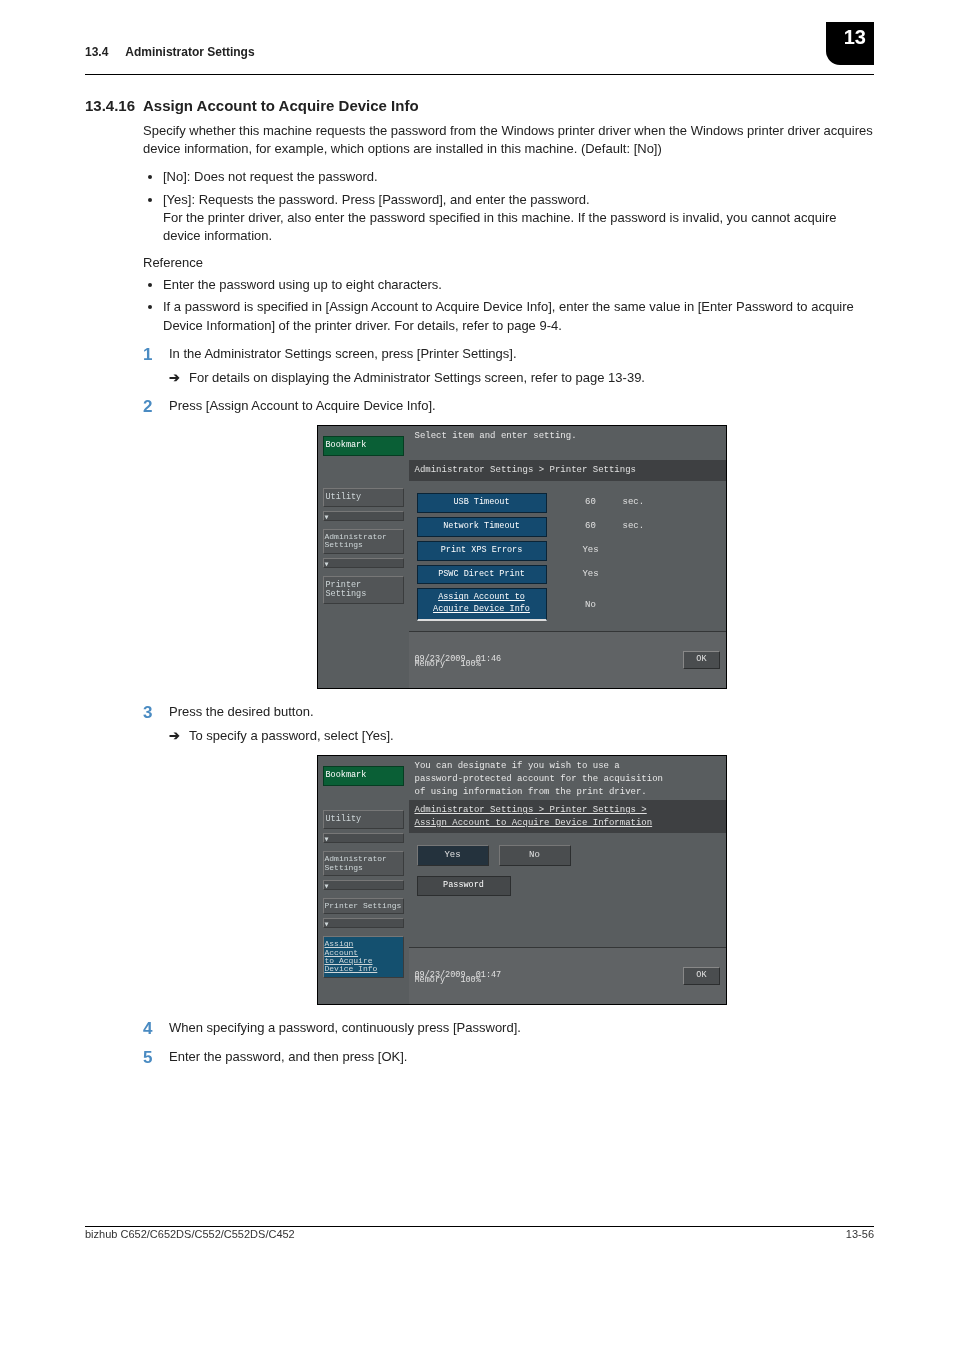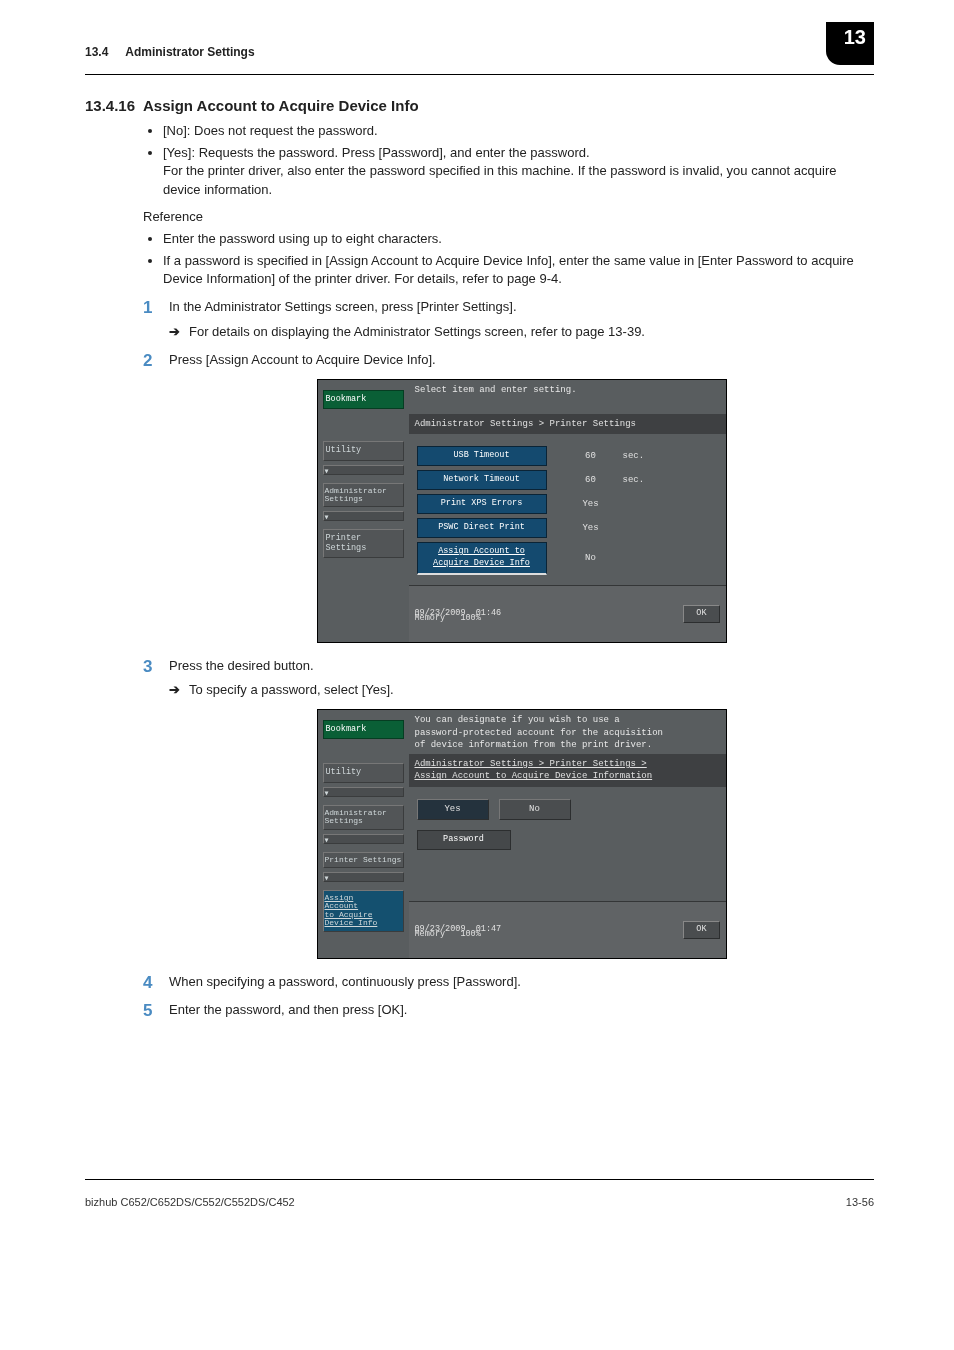--- a/index.html
+++ b/index.html
@@ -191,21 +191,21 @@
     background: #4a4d4f;
     border: 1px solid #2c2e2f;
     border-top-color:#888; border-left-color:#888;
     padding: 2px 12px;
   }
   .page-footer {
     display: flex;
     font-size: 11px;
     color: #333;
     border-top: 1px solid #000;
-    padding-top: 16px;
+    padding-top: 1px;
     margin-top: 160px;
   }
   .page-footer .right { margin-left: auto; }
   .setting-label.sel {
     border-bottom: 2px solid #ddd;
   }
   .yn-row { display:flex; gap:10px; margin:4px 0;}
   .pwrow { margin-top:10px; }
   .pwrow .setting-label { width:84px; background:#45484a; border-color:#2c2e2f;}
   .side-btn.multi { font-size:8px; line-height:1.05; padding:3px 1px;}
@@ -221,20 +221,21 @@
       <span>Administrator Settings</span>
     </div>
     <div class="header-badge">13</div>
   </div>
 
   <div class="h2row">
     <span class="h2num">13.4.16</span>
     <span>Assign Account to Acquire Device Info</span>
   </div>
 
+  <div class="bodyblock">Specify whether this machine requests the password from the Windows printer driver when the Windows printer driver acquires device information, for example, which options are installed in this machine. (Default: [No])</div>
 
   <ul class="bullets">
     <li>[No]: Does not request the password.</li>
     <li style="white-space:pre-line;">[Yes]: Requests the password. Press [Password], and enter the password.
 For the printer driver, also enter the password specified in this machine. If the password is invalid, you cannot acquire device information.</li>
   </ul>
 
   <div class="refhead">Reference</div>
 
   <ul class="bullets">
@@ -328,21 +329,21 @@
             <div class="side-btn multi">Printer Settings</div>
             <div class="side-btn arrowbtn">▾</div>
             <div class="side-btn multi" style="white-space:pre-line; background:#14506f; text-decoration:underline;">Assign
 Account
 to Acquire
 Device Info</div>
           </div>
           <div class="main">
             <div class="instr" style="white-space:pre-line;">You can designate if you wish to use a
 password-protected account for the acquisition
-of device information from the print driver.</div>
+of using information from the print driver.</div>
             <div class="breadcrumb" style="white-space:pre-line; text-decoration:underline;">Administrator Settings &gt; Printer Settings &gt;
 Assign Account to Acquire Device Information</div>
             <div class="content">
               <div class="yn-row">
                 <div class="ybtn sel">Yes</div>
                 <div class="nbtn">No</div>
               </div>
               <div class="pwrow">
                 <div class="setting-label">Password</div>
               </div>

